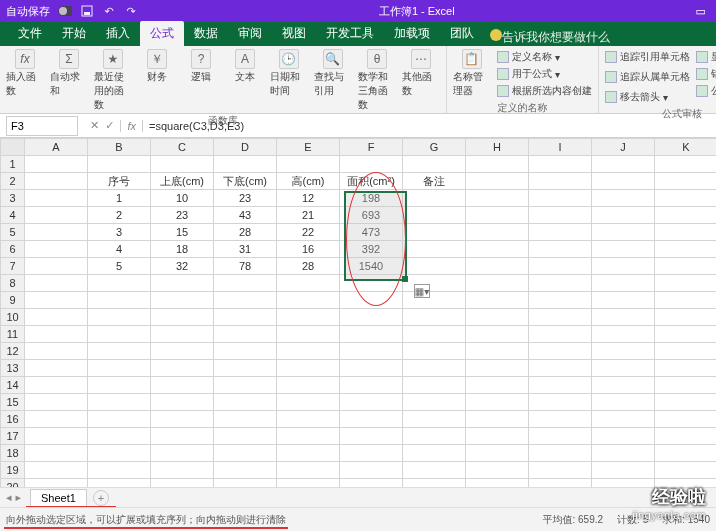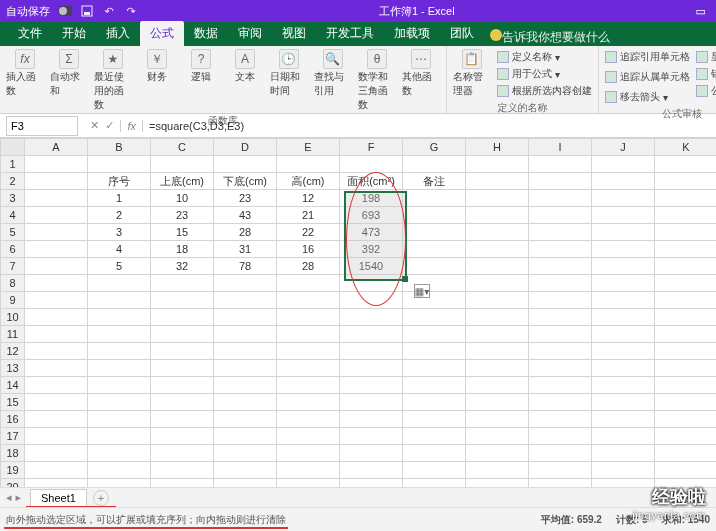--- a/index.html
+++ b/index.html
@@ -50,21 +50,21 @@
   .sheettabs { position: absolute; bottom: 24px; left: 0; right: 0; height: 20px; background: #f3f3f3; border-top: 1px solid #ddd; display: flex; align-items: center; padding-left: 30px; font-size: 11px; gap: 6px; }
   .sheettabs .nav { display: flex; gap: 4px; color: #888; position: absolute; left: 6px; }
   .sheettabs .st { padding: 2px 10px; background: #fff; border: 1px solid #ccc; border-bottom: none; }
   .sheettabs .plus { width: 16px; height: 16px; border: 1px solid #ccc; border-radius: 50%; display: flex; align-items: center; justify-content: center; color: #888; }
   .red-under1 { position: absolute; bottom: -1px; left: 26px; width: 90px; height: 2px; background: #d33; }
   
   .status { position: absolute; bottom: 0; left: 0; right: 0; height: 24px; background: #f3f3f3; border-top: 1px solid #ddd; display: flex; align-items: center; font-size: 10px; color: #555; padding: 0 6px; }
   .status .hint { position: relative; }
   .status .hint .under { position: absolute; left: -2px; right: -2px; bottom: -2px; height: 2px; background: #d33; }
   .status .spacer { flex: 1; }
-  .status .metrics { display: flex; gap: 14px; font-weight: bold; }
+  .status .metrics { display: flex; gap: 14px; }
   
   .watermark { position: absolute; right: 10px; bottom: 10px; text-align: right; pointer-events: none; }
   .watermark .t1 { font-size: 18px; font-weight: bold; color: #fff; text-shadow: 0 0 3px #000, 0 0 3px #000; }
   .watermark .t2 { font-size: 11px; color: #fff; text-shadow: 0 0 2px #000; letter-spacing: .5px; }
   
   svg { display: block; }
 </style>
 </head>
 <body>
 

